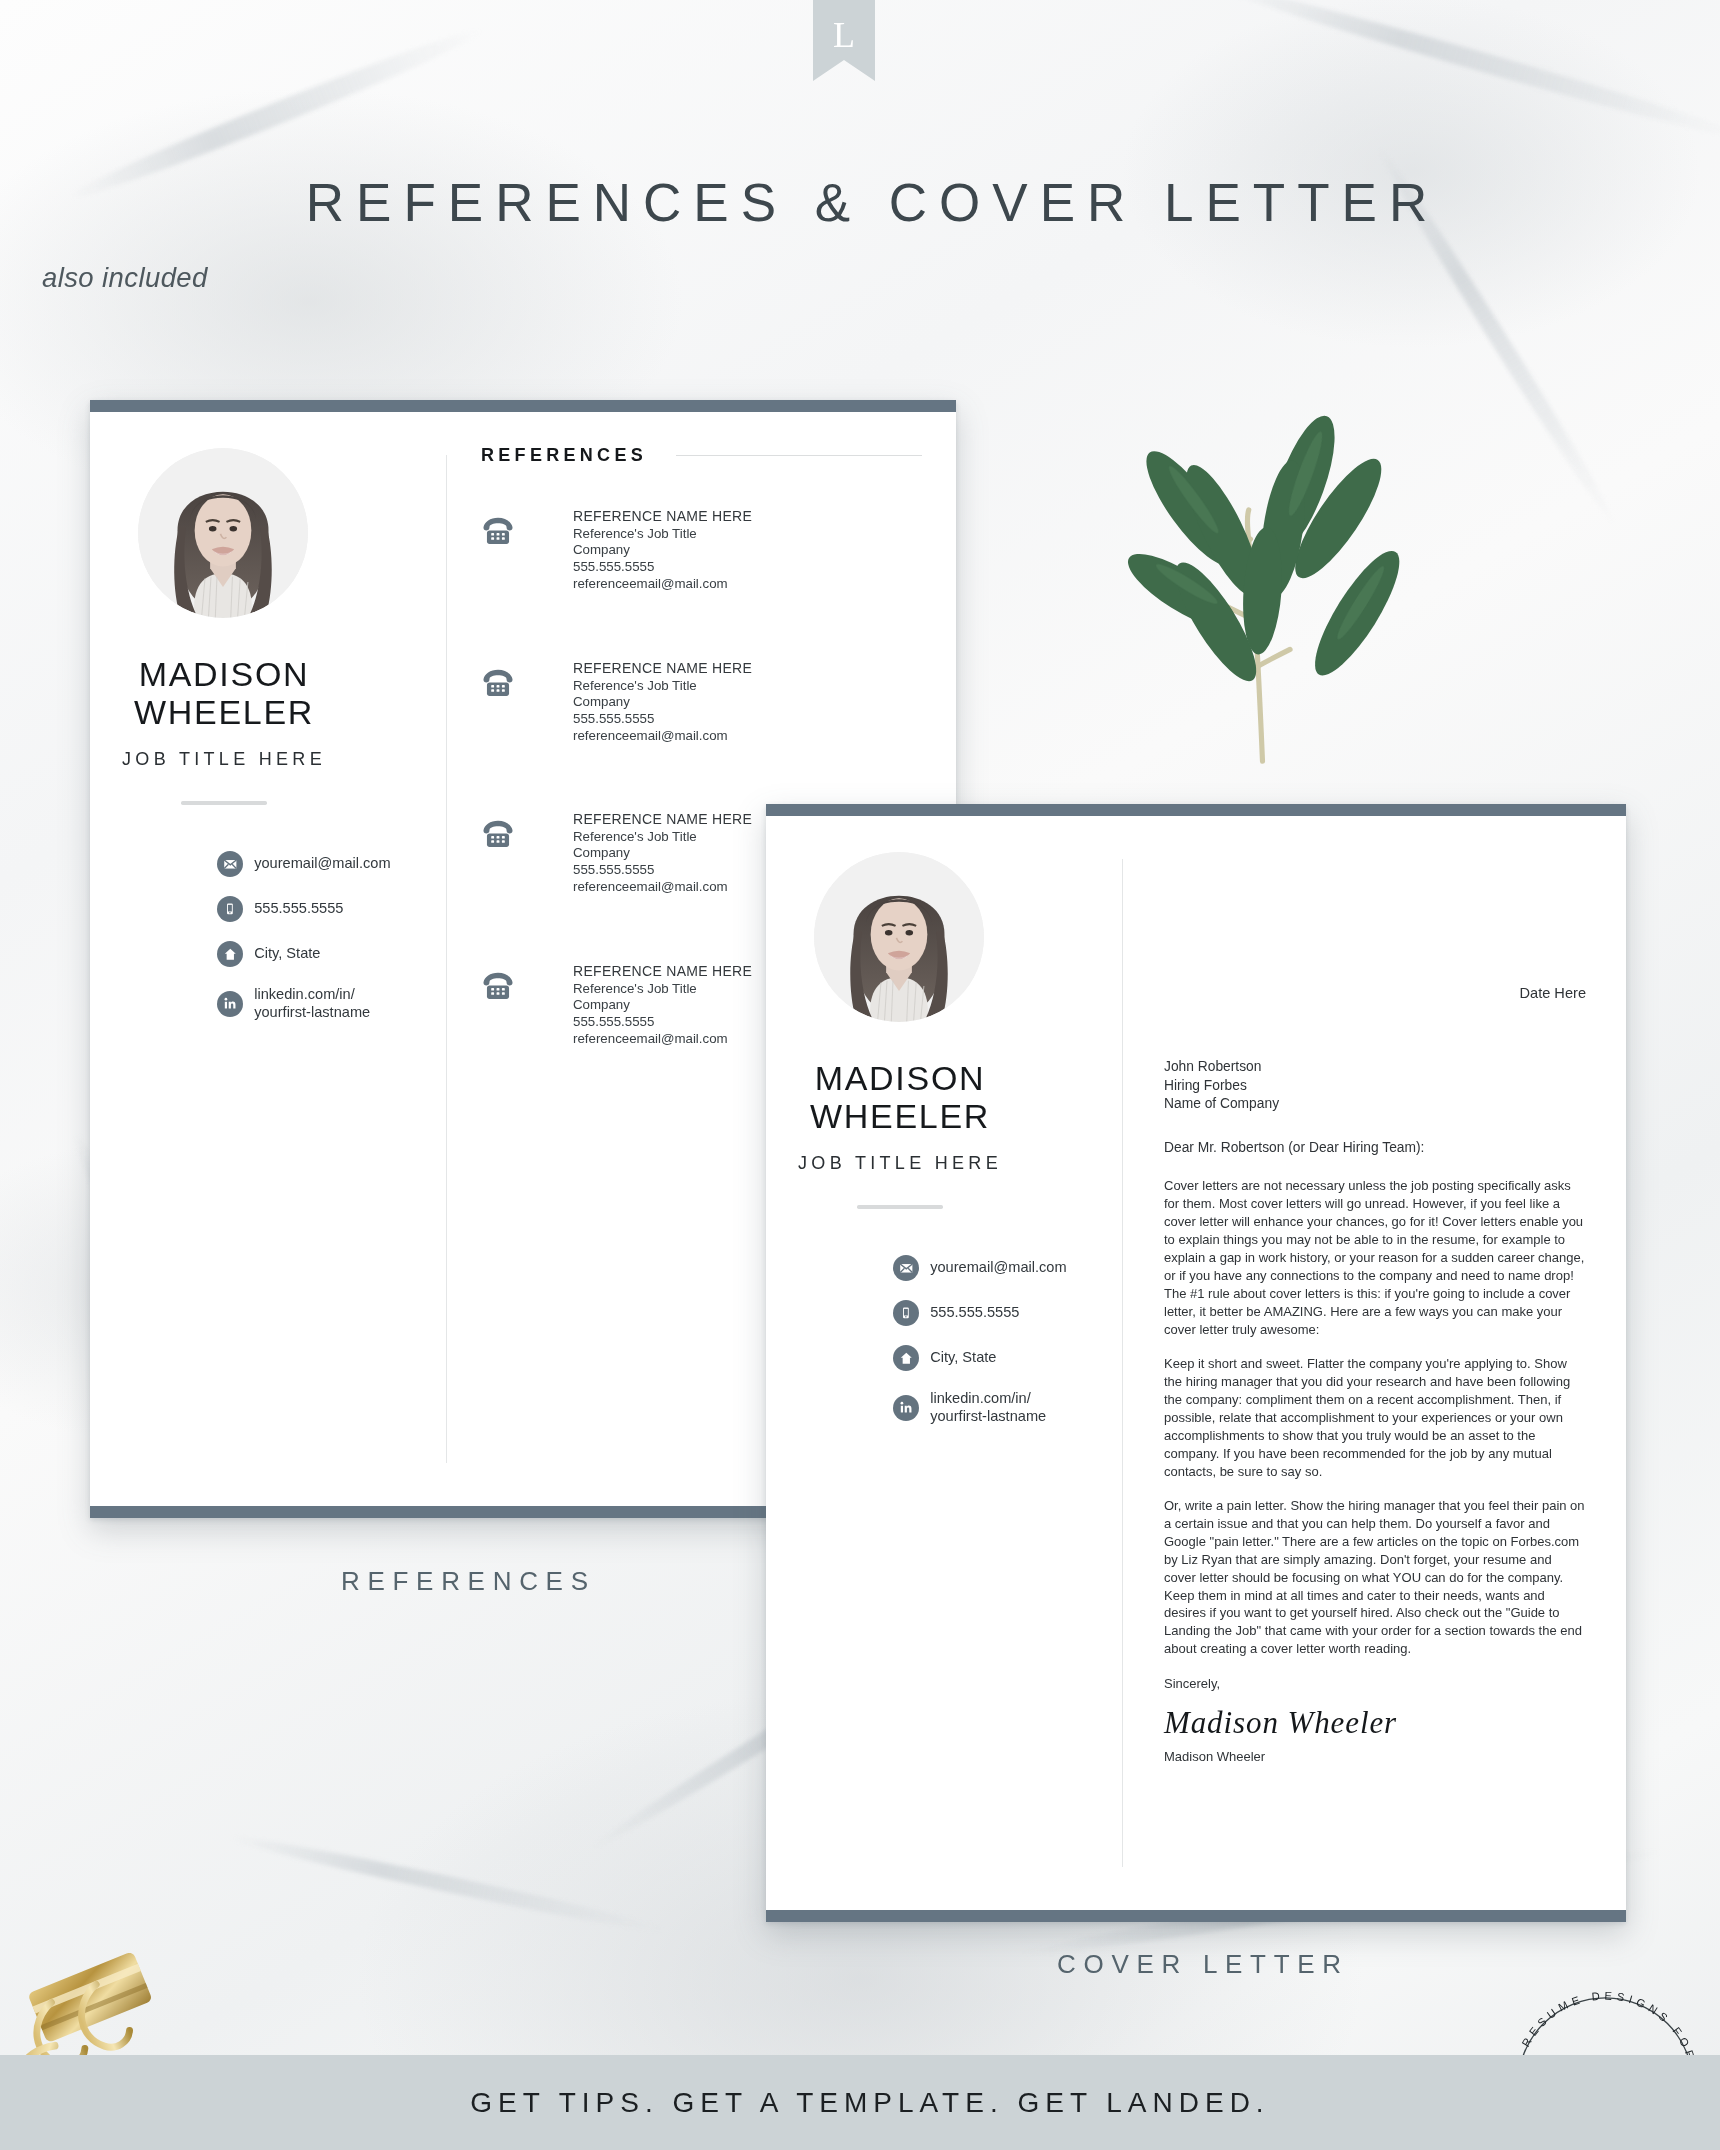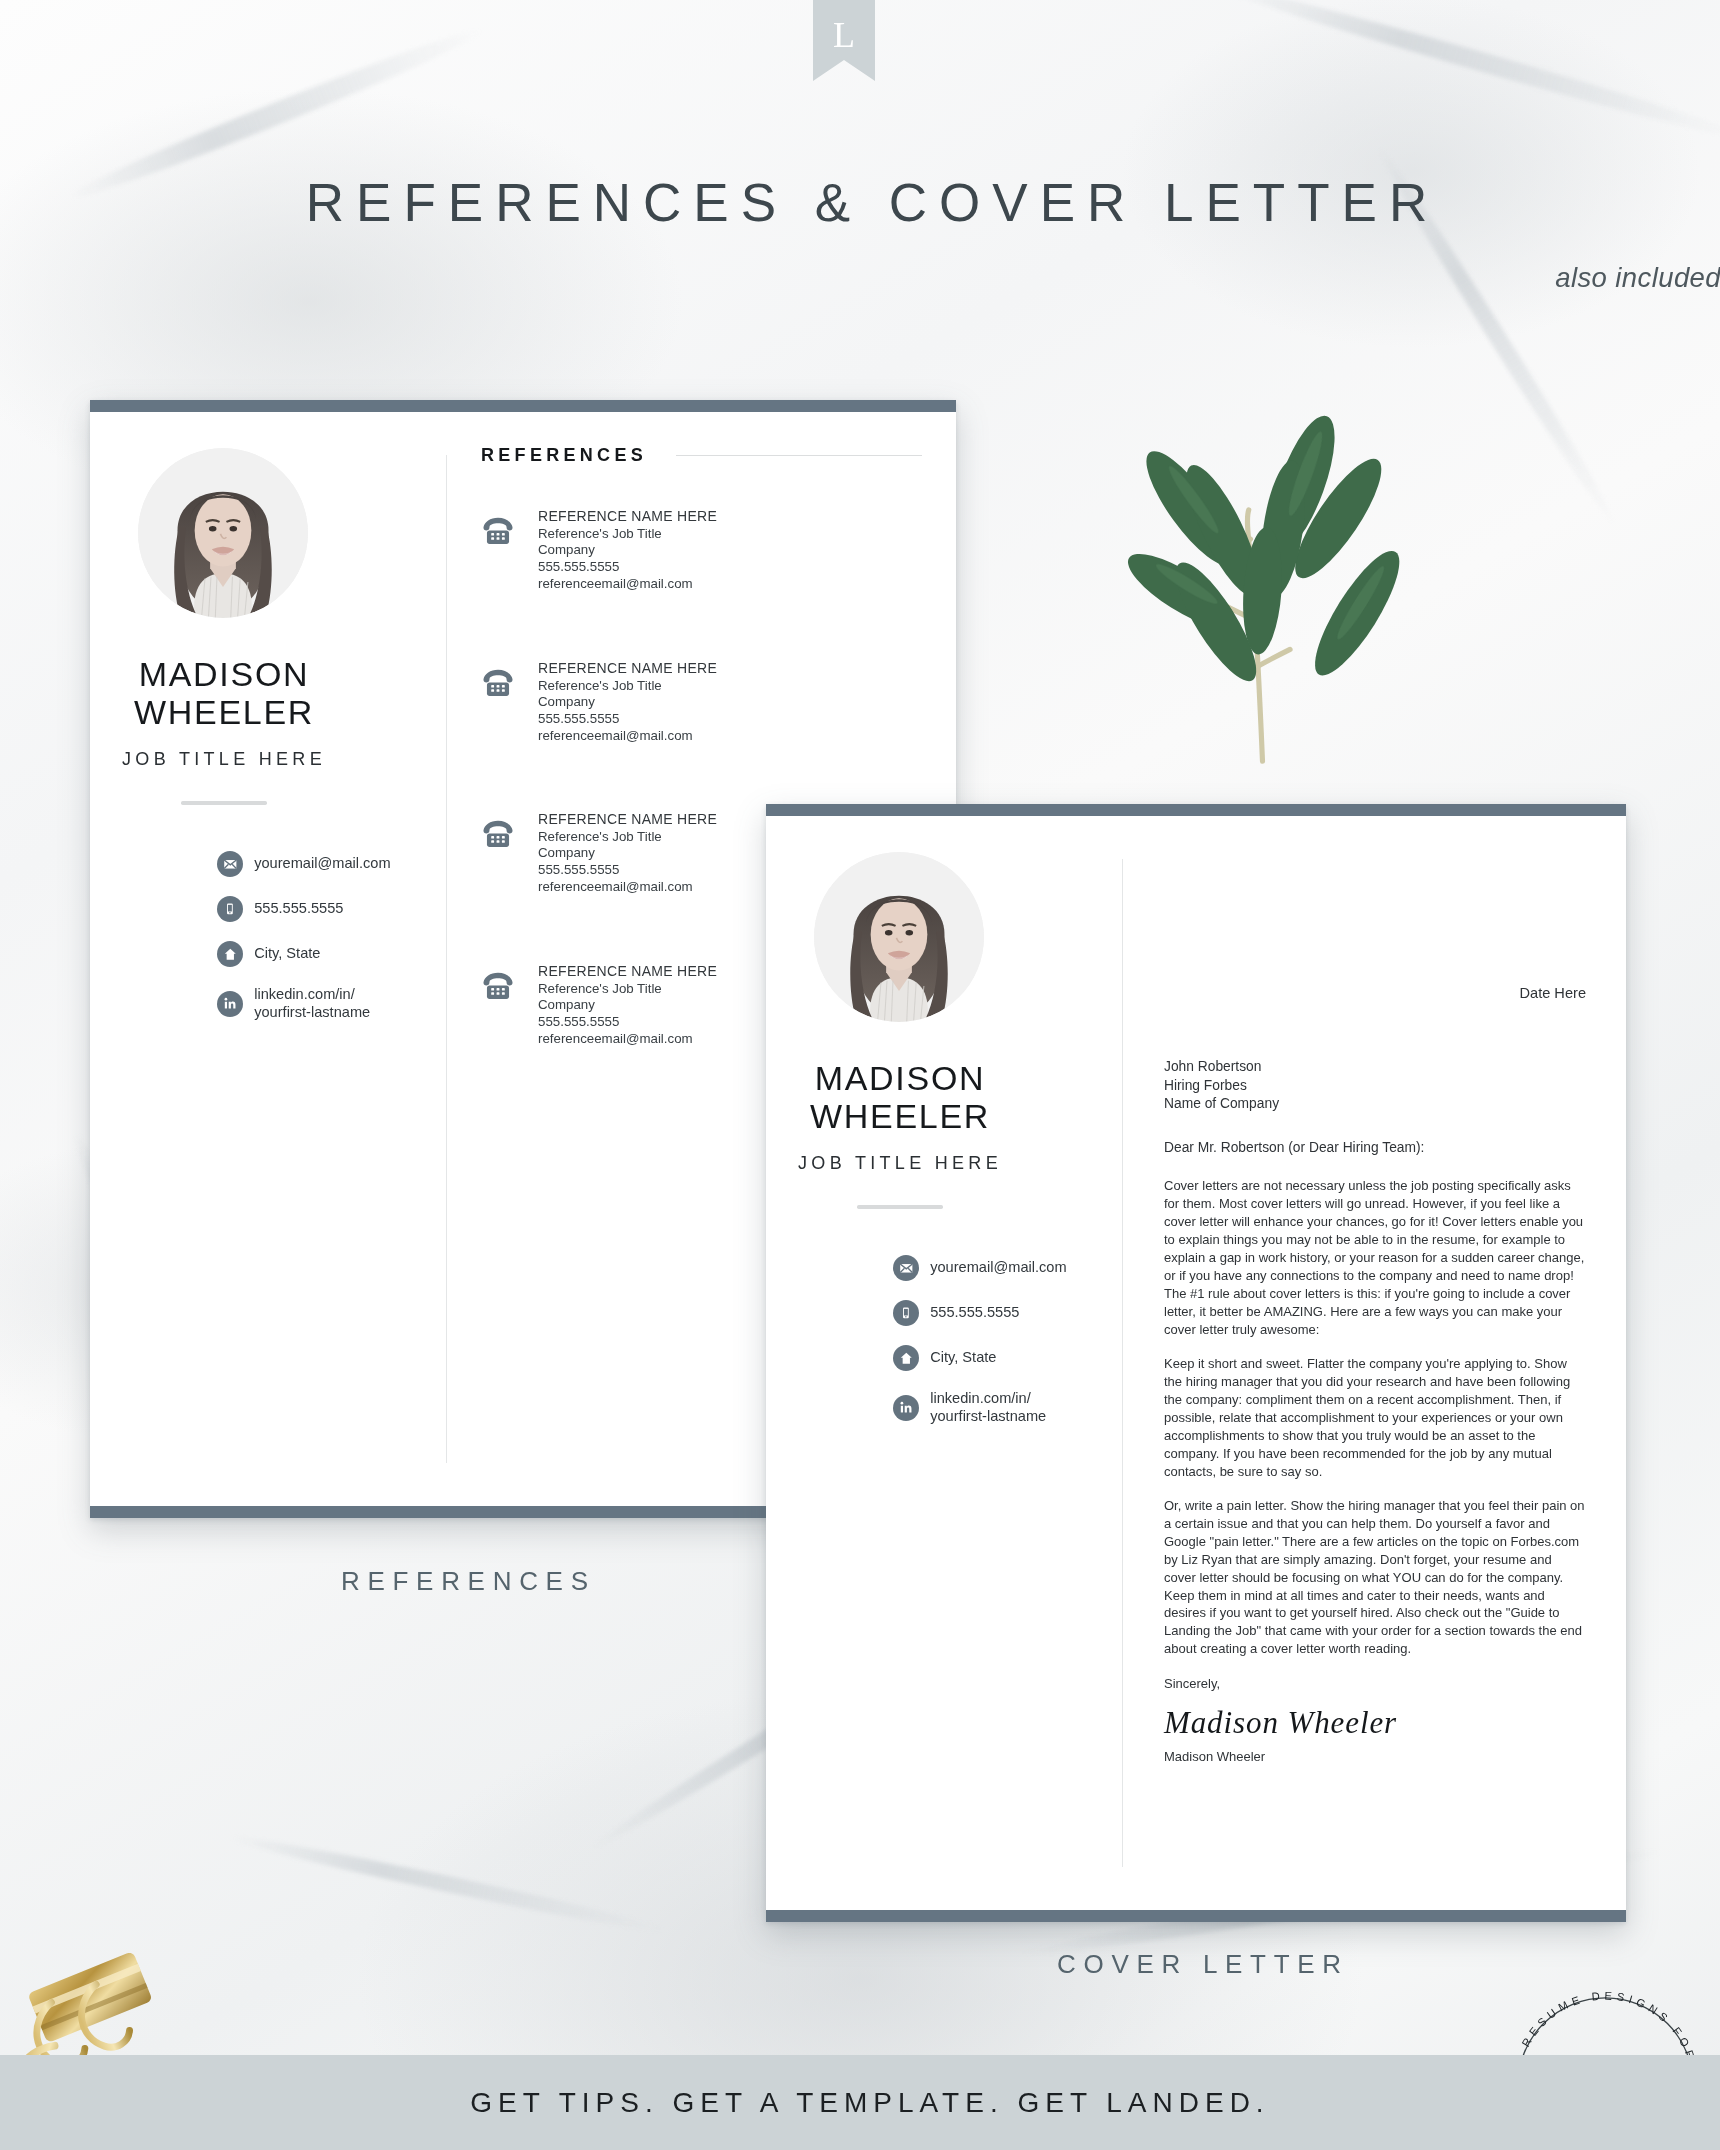--- a/index.html
+++ b/index.html
@@ -49,23 +49,24 @@
     position: absolute; top: 172px; left: 0; width: 1721px;
     text-align: center;
     font-size: 53px; letter-spacing: 12px;
     color: #3d474d; font-weight: 400;
     white-space: nowrap;
     font-family: "Liberation Sans", sans-serif;
     padding-left: 24px;
   }
   #subhead {
     position: absolute; top: 262px; left: 0; width: 1721px;
-    text-align: right;
+    text-align: left;
     font-size: 27.5px; font-style: italic; color: #4e585e;
     letter-spacing: 0.4px;
+    padding-left: 42px;
   }
 
   
   .page {
     position: absolute;
     background: #ffffff;
     box-shadow: 0 12px 29px rgba(90,100,110,.26), 0 1.7px 5.2px rgba(90,100,110,.18);
   }
   .page .topbar, .page .botbar {
     position: absolute; left: 0; right: 0; height: 12px;
@@ -99,21 +100,21 @@
   .cicon {
     border-radius: 50%; background: #64737f;
     display: flex; align-items: center; justify-content: center;
     flex: 0 0 auto; color: #fff;
   }
   .ctext { color: #32383d; line-height: 1.2; }
 
   
   .sec-title { color: #15181b; letter-spacing: 4.3px; font-weight: 700; }
   .sec-rule { background: #dcdedf; height: 1.7px; }
-  .ref-item { position: absolute; display: flex; }
+  .ref-item { position: absolute; display: flex; gap: 35px; }
   .ref-ico { flex: 0 0 auto; }
   .ref-body { color: #3a4045; line-height: 1.26; }
   .ref-body .rn { color: #33383c; letter-spacing: 0.3px; }
 
   
   .cl-body { color: #2f3337; }
   .cl-body p { margin: 0 0 16.3px 0; line-height: 1.38; }
   .sig {
     font-family: "Liberation Serif", serif;
     font-style: italic; color: #15181b;

